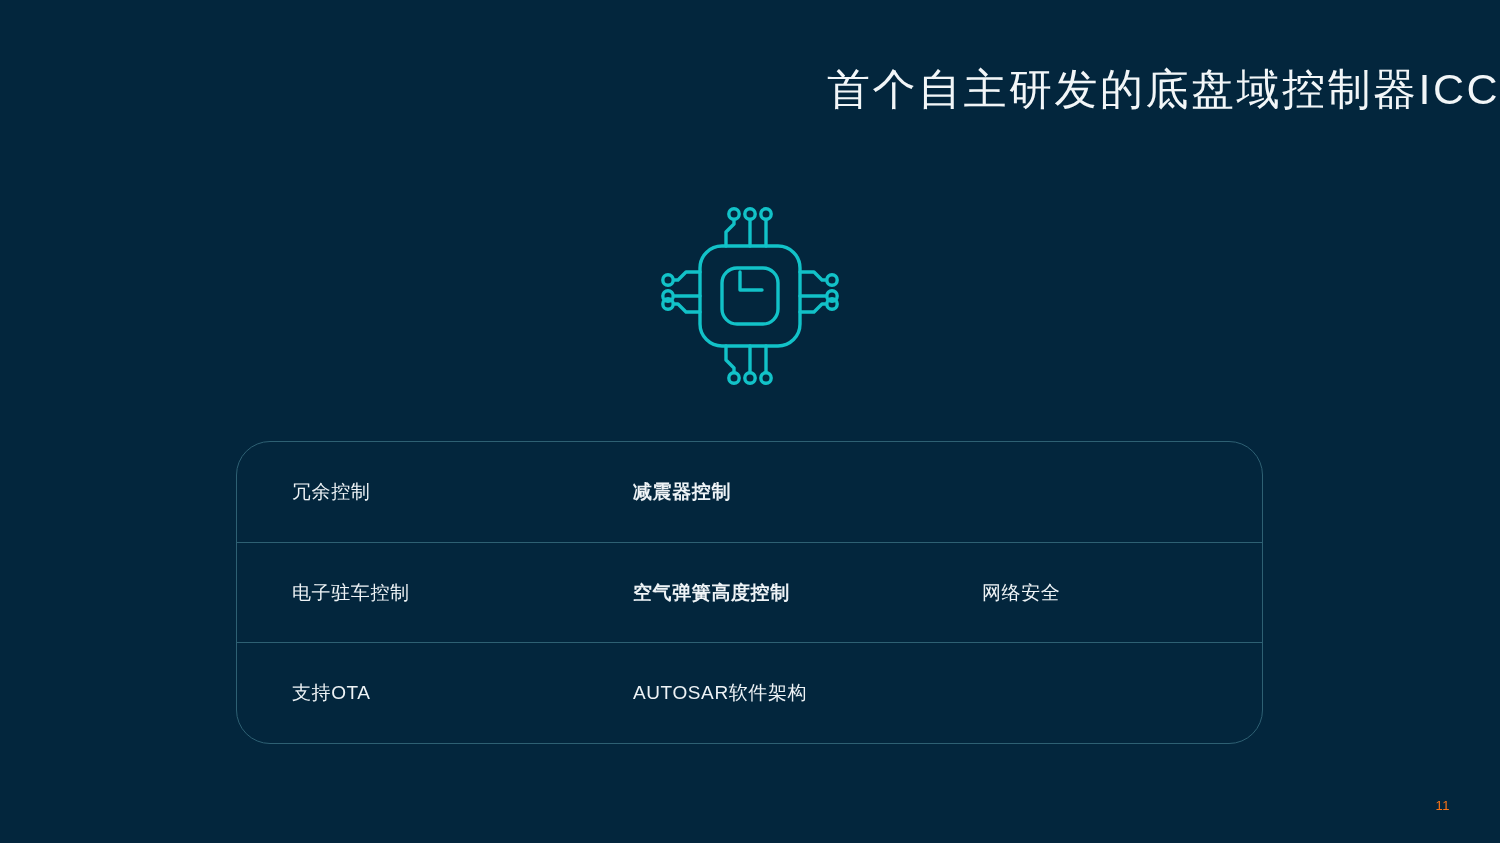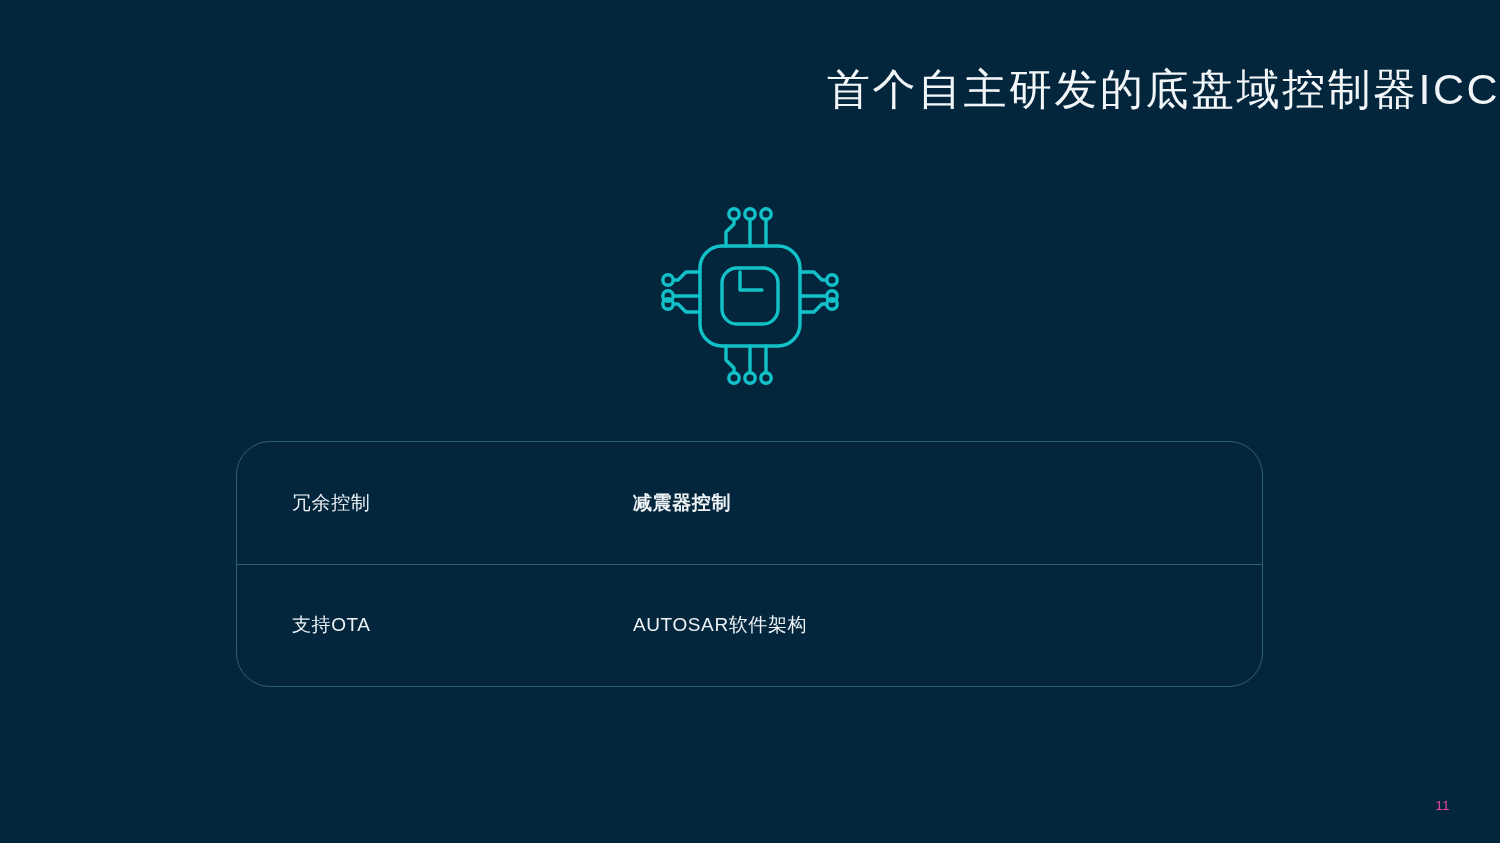--- a/index.html
+++ b/index.html
@@ -49,21 +49,21 @@
     height: 200px;
   }
   .icon-wrap svg { display:block; width:100%; height:100%; }
 
   
   .feature-card {
     position: absolute;
     left: 236px;
     top: 441px;
     width: 1027px;
-    height: 246px;
+    height: 303px;
     border: 1px solid #2e6073;
     border-radius: 34px;
     display: flex;
     flex-direction: column;
   }
 
   .feature-row {
     flex: 1 1 0;
     display: flex;
     align-items: center;
@@ -82,21 +82,21 @@
   .feature-cell.c0 { width: 341px; }
   .feature-cell.c1 { width: 349px; font-weight: bold; }
   .feature-cell.c2 { width: 280px; }
 
   
   .page-number {
     position: absolute;
     right: 50px;
     bottom: 30px;
     font-size: 13px;
-    color: #ec4899;
+    color: #f97316;
     letter-spacing: 0.5px;
   }
 </style>
 </head>
 <body>
 
 <div class="slide">
 
   <div class="slide-title">首个自主研发的底盘域控制器ICC</div>
 
@@ -141,20 +141,25 @@
     </svg>
   </div>
 
   <div class="feature-card">
 
     <div class="feature-row">
       <div class="feature-cell c0">冗余控制</div>
       <div class="feature-cell c1">减震器控制</div>
     </div>
 
+    <div class="feature-row">
+      <div class="feature-cell c0">电子驻车控制</div>
+      <div class="feature-cell c1">空气弹簧高度控制</div>
+      <div class="feature-cell c2">网络安全</div>
+    </div>
 
     <div class="feature-row">
       <div class="feature-cell c0">支持OTA</div>
       <div class="feature-cell c2">AUTOSAR软件架构</div>
     </div>
 
   </div>
 
   <div class="page-number">11</div>
 

